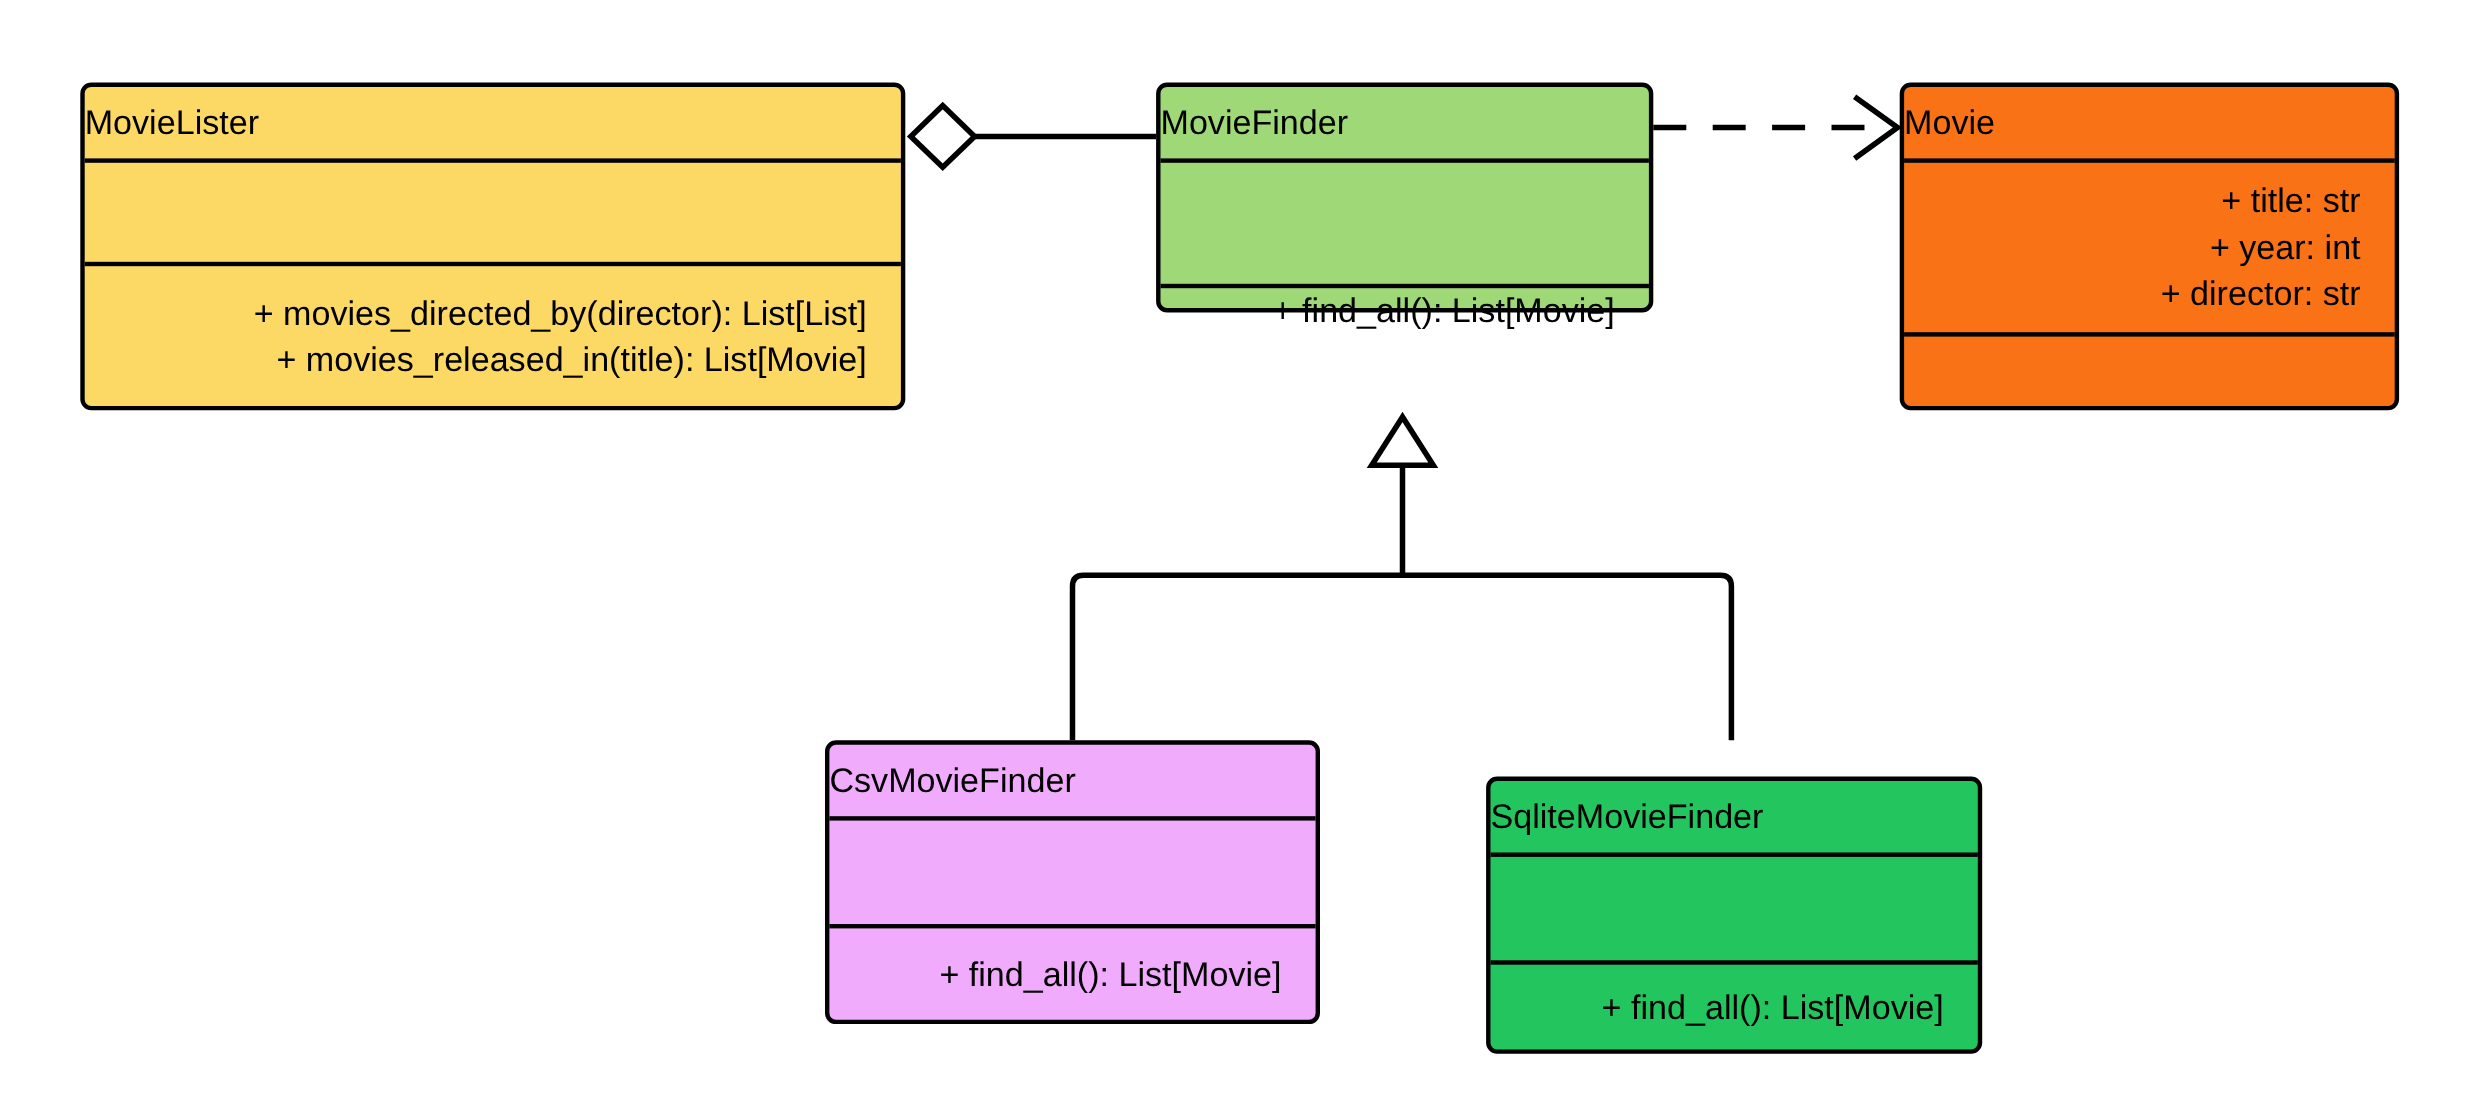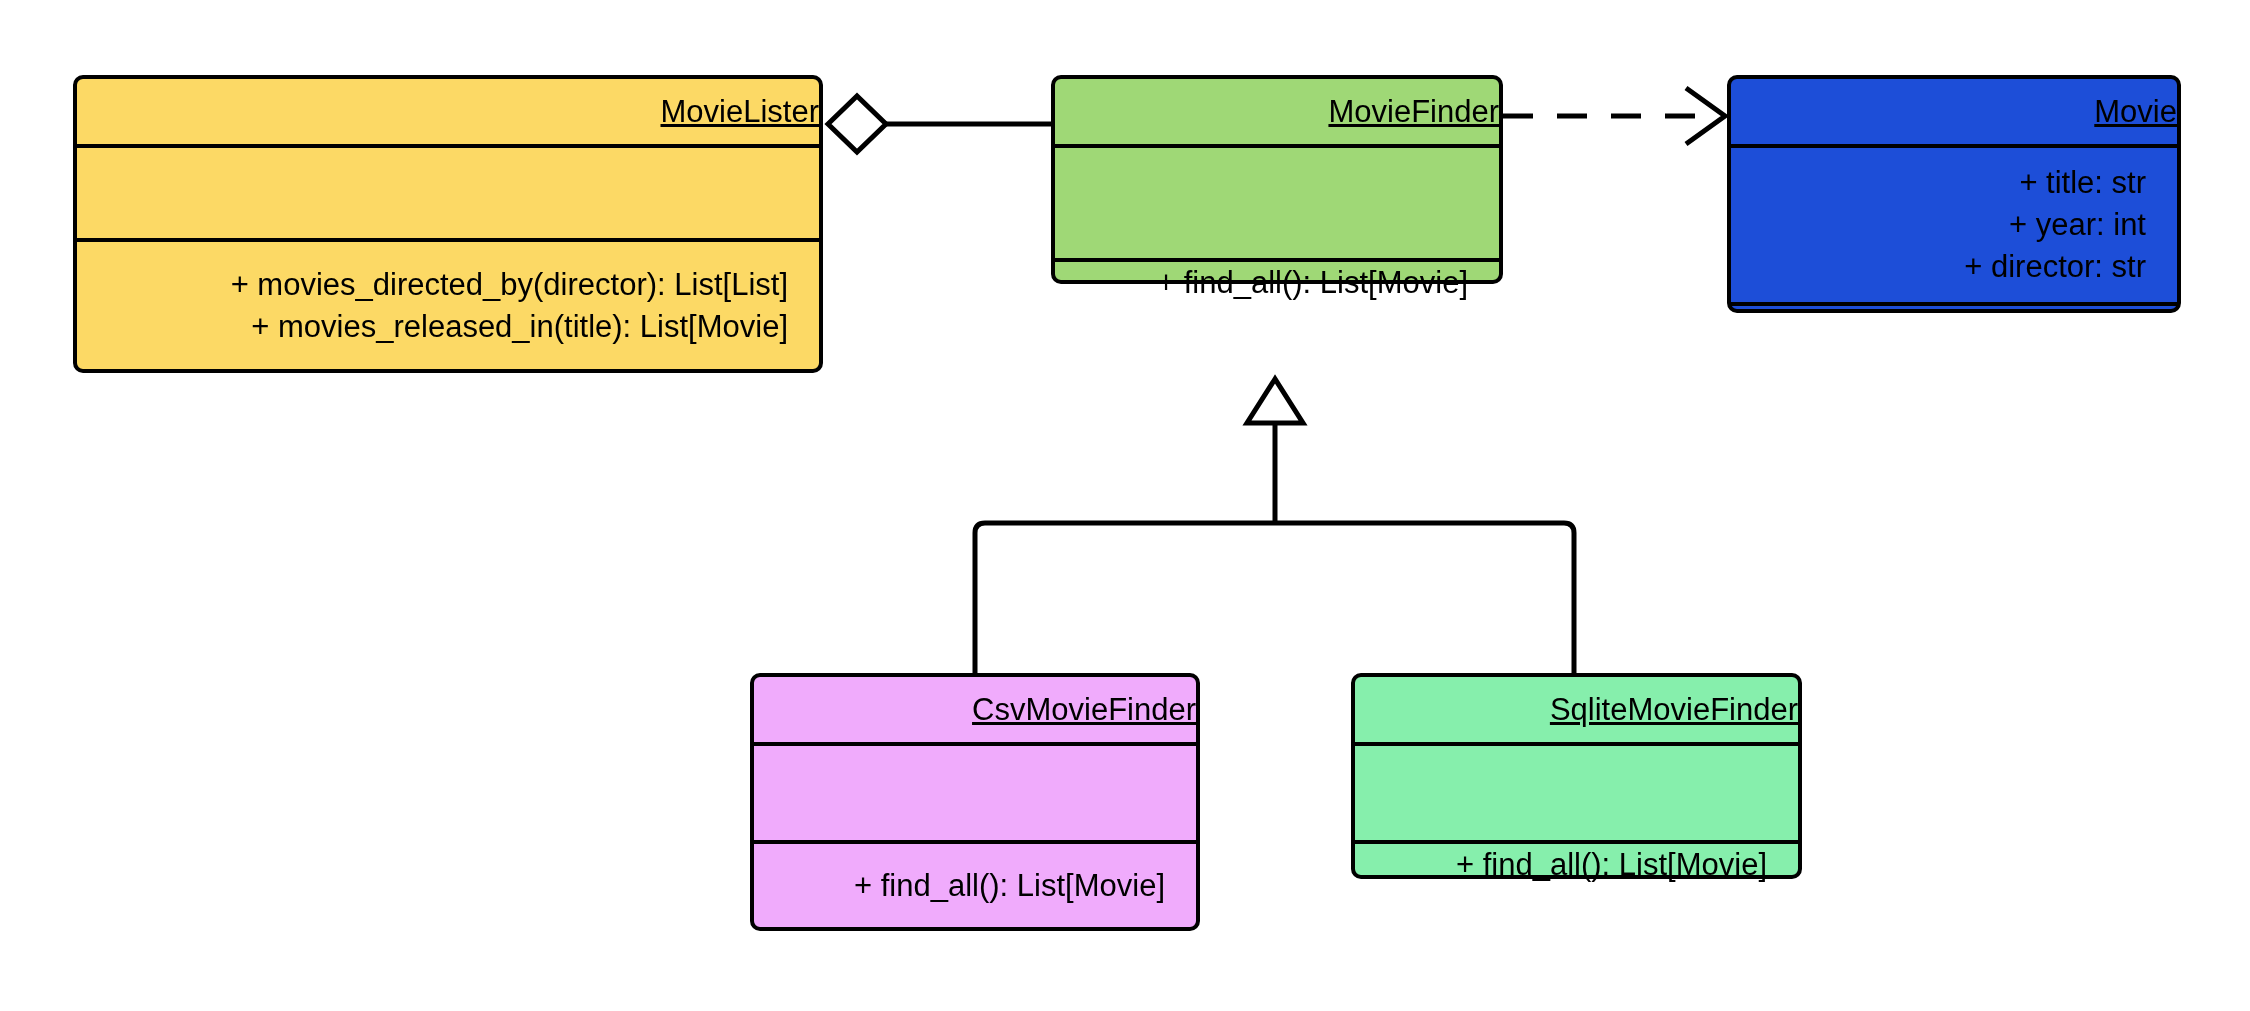--- a/index.html
+++ b/index.html
@@ -29,50 +29,49 @@
     border: 4px solid #000000;
     border-radius: 10px;
     display: flex;
     flex-direction: column;
     font-size: 31px;
     line-height: 42px;
   }
   .uml-class .c-title {
     display: flex;
     align-items: center;
-    justify-content: flex-end;
+    justify-content: flex-start;
     height: 65px;
     flex: 0 0 65px;
-    text-decoration: underline;
   }
   .uml-class .c-attrs,
   .uml-class .c-methods {
     border-top: 4px solid #000000;
     display: flex;
     flex-direction: column;
     justify-content: center;
     padding: 0 31px;
     text-align: right;
   }
   .uml-class .c-methods { flex: 1 1 auto; }
 
   
   #box-movielister { left: 73px;  top: 75px;  width: 750px; height: 298px; background: #FCD965; }
   #box-movielister .c-attrs { flex: 0 0 90px; }
 
   #box-moviefinder { left: 1051px; top: 75px; width: 452px; height: 209px; background: #9FD876; }
   #box-moviefinder .c-attrs { flex: 0 0 110px; }
 
-  #box-movie { left: 1727px; top: 75px; width: 454px; height: 238px; background: #1d4ed8; }
+  #box-movie { left: 1727px; top: 75px; width: 454px; height: 298px; background: #f97316; }
   #box-movie .c-attrs { flex: 0 0 154px; }
 
   #box-csvmoviefinder { left: 750px; top: 673px; width: 450px; height: 258px; background: #f0abfc; }
   #box-csvmoviefinder .c-attrs { flex: 0 0 94px; }
 
-  #box-sqlitemoviefinder { left: 1351px; top: 673px; width: 451px; height: 206px; background: #86efac; }
+  #box-sqlitemoviefinder { left: 1351px; top: 706px; width: 451px; height: 252px; background: #22c55e; }
   #box-sqlitemoviefinder .c-attrs { flex: 0 0 94px; }
 
   .member { white-space: nowrap; }
 </style>
 </head>
 <body>
 
 <div class="canvas">
 
   <svg class="connectors" viewBox="0 0 2250 1011">

